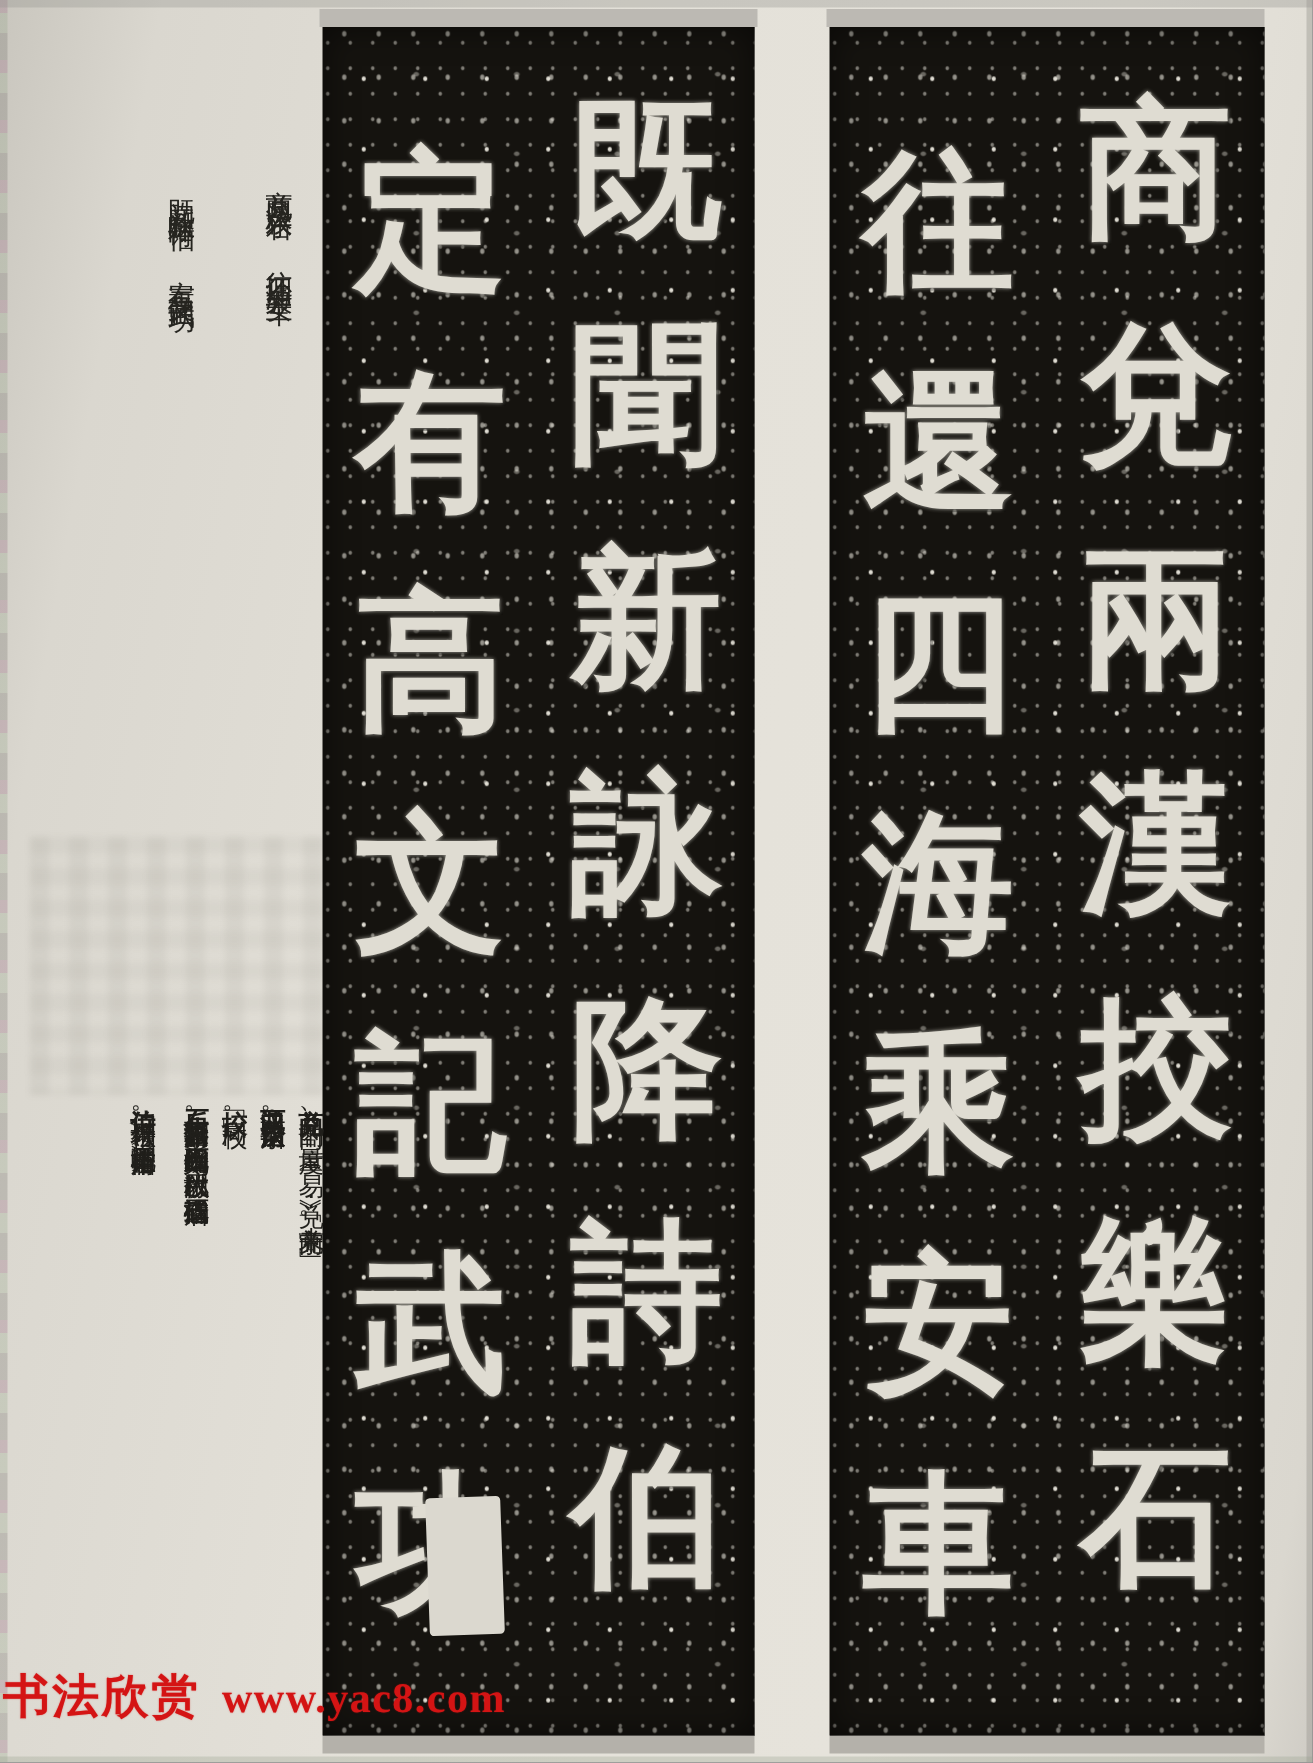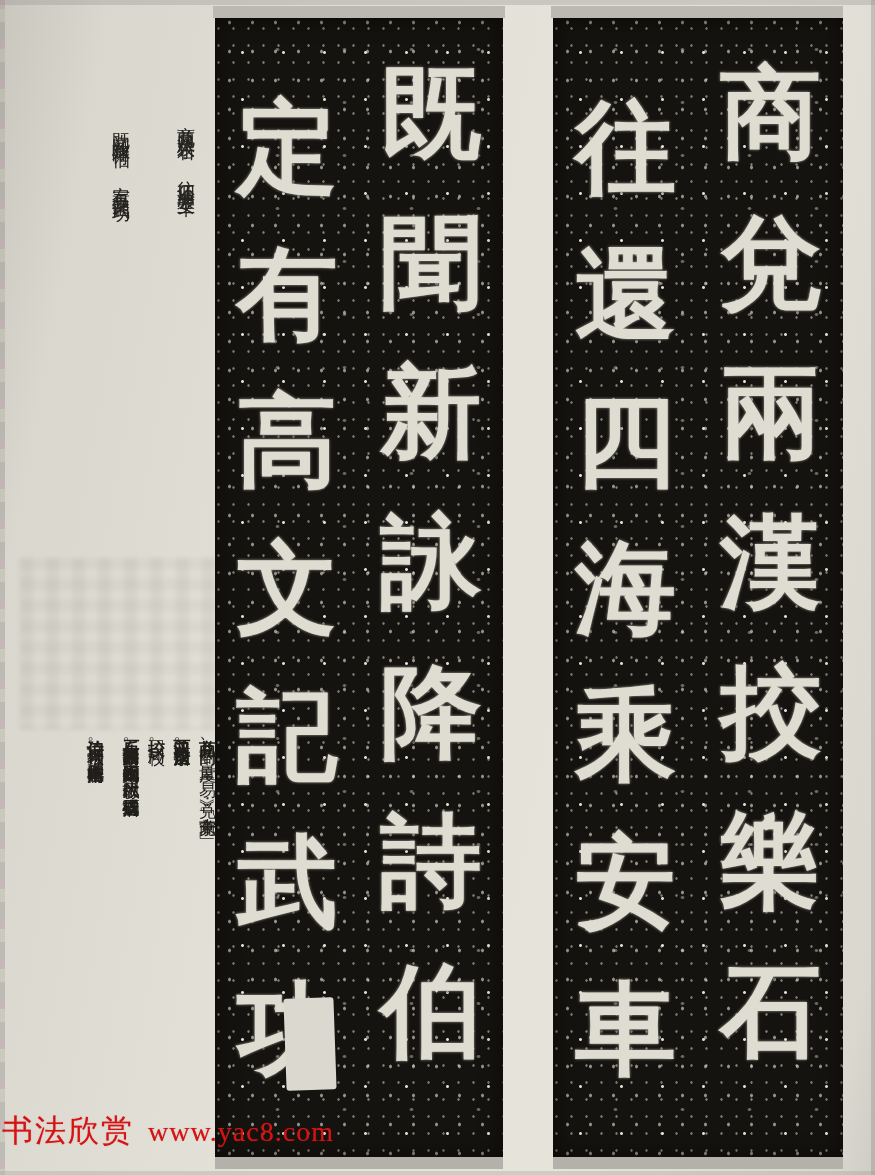--- a/index.html
+++ b/index.html
@@ -90,21 +90,21 @@
     font-size:17px;line-height:25.5px;
     color:#201f1b;
     font-family:"Liberation Serif","DejaVu Serif",serif;
   }
   .note{display:block;}
   .note:last-child{margin-right:10px;}
   .note-term{font-weight:bold;margin-inline-end:9px;}
   
   .watermark{
     position:absolute;left:2px;top:1110px;z-index:5;
-    color:var(--wm-red);font-weight:normal;white-space:nowrap;
+    color:var(--wm-red);font-weight:bold;white-space:nowrap;
     text-shadow:0 0 1px rgba(212,20,20,.6);
   }
   .wm-site{font-size:31px;letter-spacing:2px;font-family:"Liberation Serif","DejaVu Serif",serif;}
   .wm-url{font-size:28px;letter-spacing:1px;margin-left:14px;font-family:"Liberation Serif","DejaVu Serif",serif;}
 </style>
 </head>
 <body>
 
 <div class="page">
 

